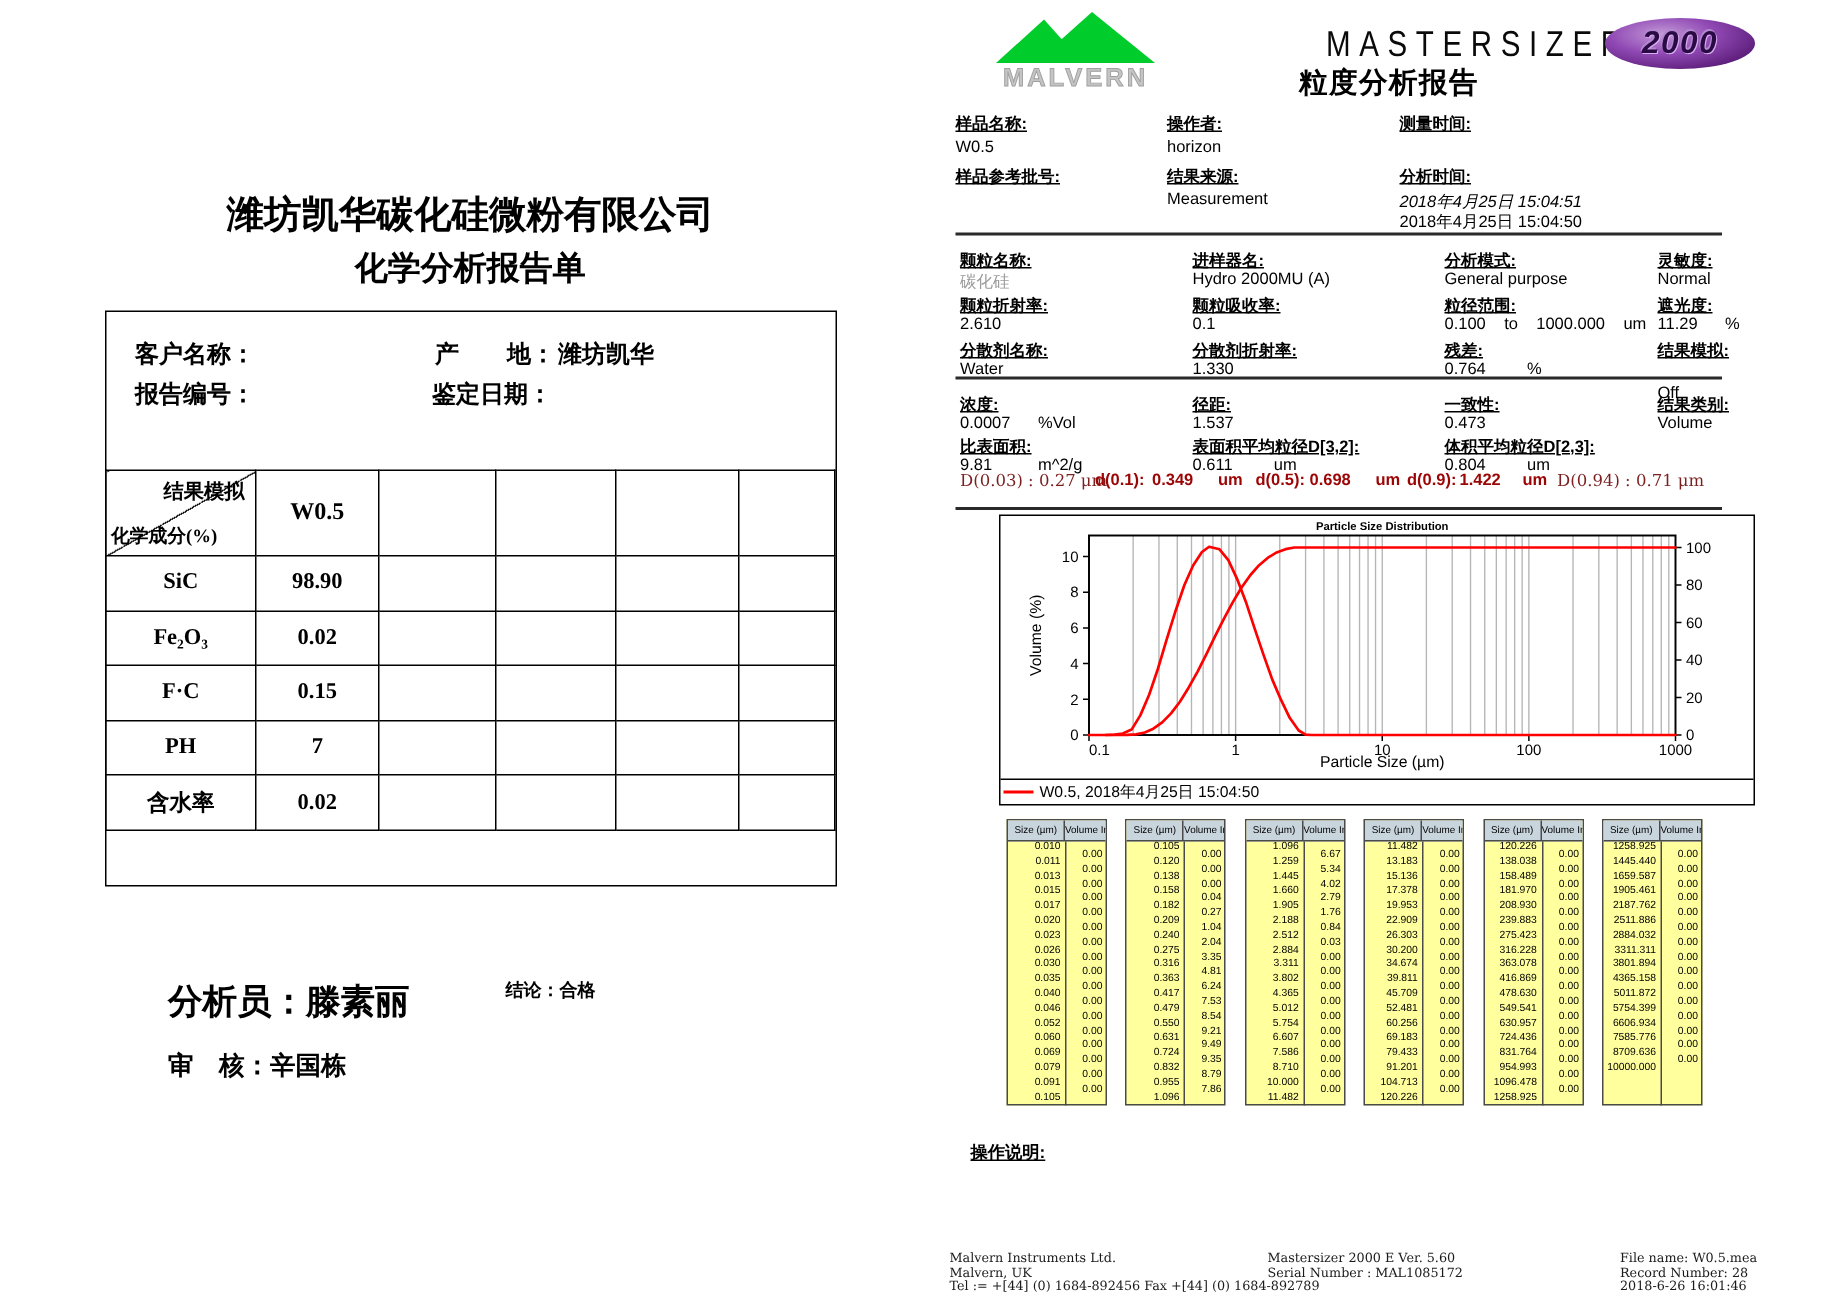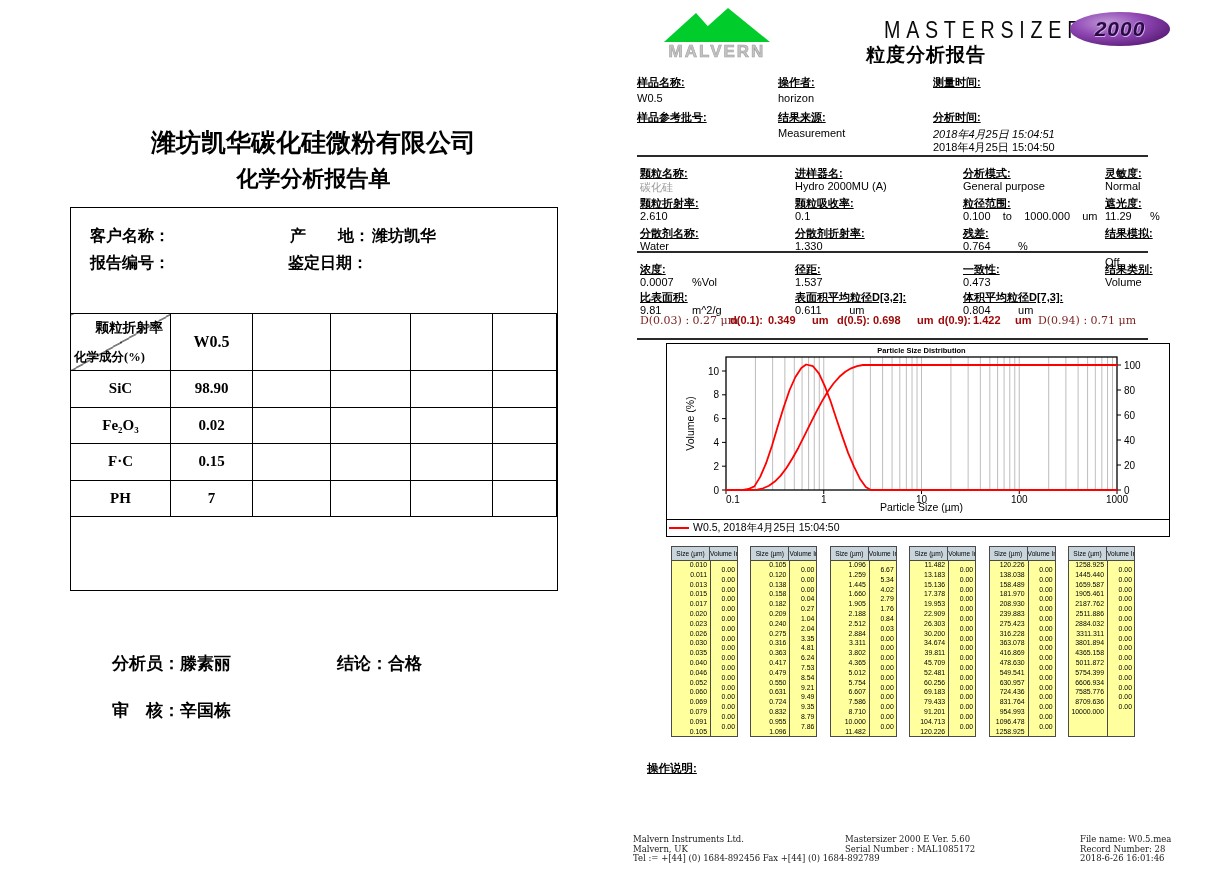--- a/index.html
+++ b/index.html
@@ -65,21 +65,21 @@
           <col style="width: 100px;">
           <col style="width: 82px;">
           <col style="width: 78px;">
           <col style="width: 80px;">
           <col style="width: 82px;">
           <col style="width: 64px;">
         </colgroup>
         <tbody>
           <tr style="height: 57px;">
             <td class="corner">
-              <span class="c-top">颗粒折射率</span>
+              <span class="c-top">结果模拟</span>
               <span class="c-bot">化学成分(%)</span>
             </td>
             <td style="font-size: 16px;">W0.5</td>
             <td></td>
             <td></td>
             <td></td>
             <td></td>
           </tr>
           <tr style="height: 36.6px;">
             <td>SiC</td>
@@ -106,25 +106,33 @@
             <td></td>
           </tr>
           <tr style="height: 36.6px;">
             <td>PH</td>
             <td>7</td>
             <td></td>
             <td></td>
             <td></td>
             <td></td>
           </tr>
+          <tr style="height: 36.6px;">
+            <td>含水率</td>
+            <td>0.02</td>
+            <td></td>
+            <td></td>
+            <td></td>
+            <td></td>
+          </tr>
         </tbody>
       </table>
 
-    <div class="abs serifdoc" style="left:112px;top:652px;font-size:17px;">分析员：滕素丽</div>
-    <div class="abs serifdoc" style="left:337px;top:652px;font-size:17px;">结论：合格</div>
+    <div class="abs serifdoc" style="left:112px;top:652px;font-size:23px;">分析员：滕素丽</div>
+    <div class="abs serifdoc" style="left:337px;top:652px;font-size:12px;">结论：合格</div>
     <div class="abs serifdoc" style="left:112px;top:699px;font-size:17px;">审　核：辛国栋</div>
   </div>
 
   <div>
 
     <svg class="abs" style="left:656px;top:6px;" width="126" height="52">
       <polygon points="8,36 40,7 66,36" fill="#00cc2c"></polygon>
       <polygon points="34,36 72,2 114,36" fill="#00cc2c"></polygon>
       <text x="61" y="51" text-anchor="middle" font-size="17" font-weight="bold" letter-spacing="2" fill="#c4c4c4" stroke="#9f9f9f" stroke-width="0.6">MALVERN</text>
     </svg>
@@ -178,21 +186,21 @@
         <div class="abs lbl" style="left: 795px; top: 262px;">径距:</div>
         <div class="abs val" style="left: 795px; top: 276px;">1.537</div>
         <div class="abs lbl" style="left: 963px; top: 262px;">一致性:</div>
         <div class="abs val" style="left: 963px; top: 276px;">0.473</div>
         <div class="abs lbl" style="left: 1105px; top: 262px;">结果类别:</div>
         <div class="abs val" style="left: 1105px; top: 276px;">Volume</div>
         <div class="abs lbl" style="left: 640px; top: 290px;">比表面积:</div>
         <div class="abs val" style="left: 640px; top: 304px;">9.81          m^2/g</div>
         <div class="abs lbl" style="left: 795px; top: 290px;">表面积平均粒径D[3,2]:</div>
         <div class="abs val" style="left: 795px; top: 304px;">0.611         um</div>
-        <div class="abs lbl" style="left: 963px; top: 290px;">体积平均粒径D[7,3]:</div>
+        <div class="abs lbl" style="left: 963px; top: 290px;">体积平均粒径D[2,3]:</div>
         <div class="abs val" style="left: 963px; top: 304px;">0.804         um</div>
       </div>
     <div class="abs hr" style="left:637px;top:251px;width:511px;height:1.5px;"></div>
     <div id="d-line">
         <div class="abs dser" style="left: 640px; top: 314px;">D(0.03) : 0.27 μm</div>
         <div class="abs dbold" style="left: 730px; top: 314px;">d(0.1):</div>
         <div class="abs dbold" style="left: 768px; top: 314px;">0.349</div>
         <div class="abs dbold" style="left: 812px; top: 314px;">um</div>
         <div class="abs dbold" style="left: 837px; top: 314px;">d(0.5):</div>
         <div class="abs dbold" style="left: 873px; top: 314px;">0.698</div>

